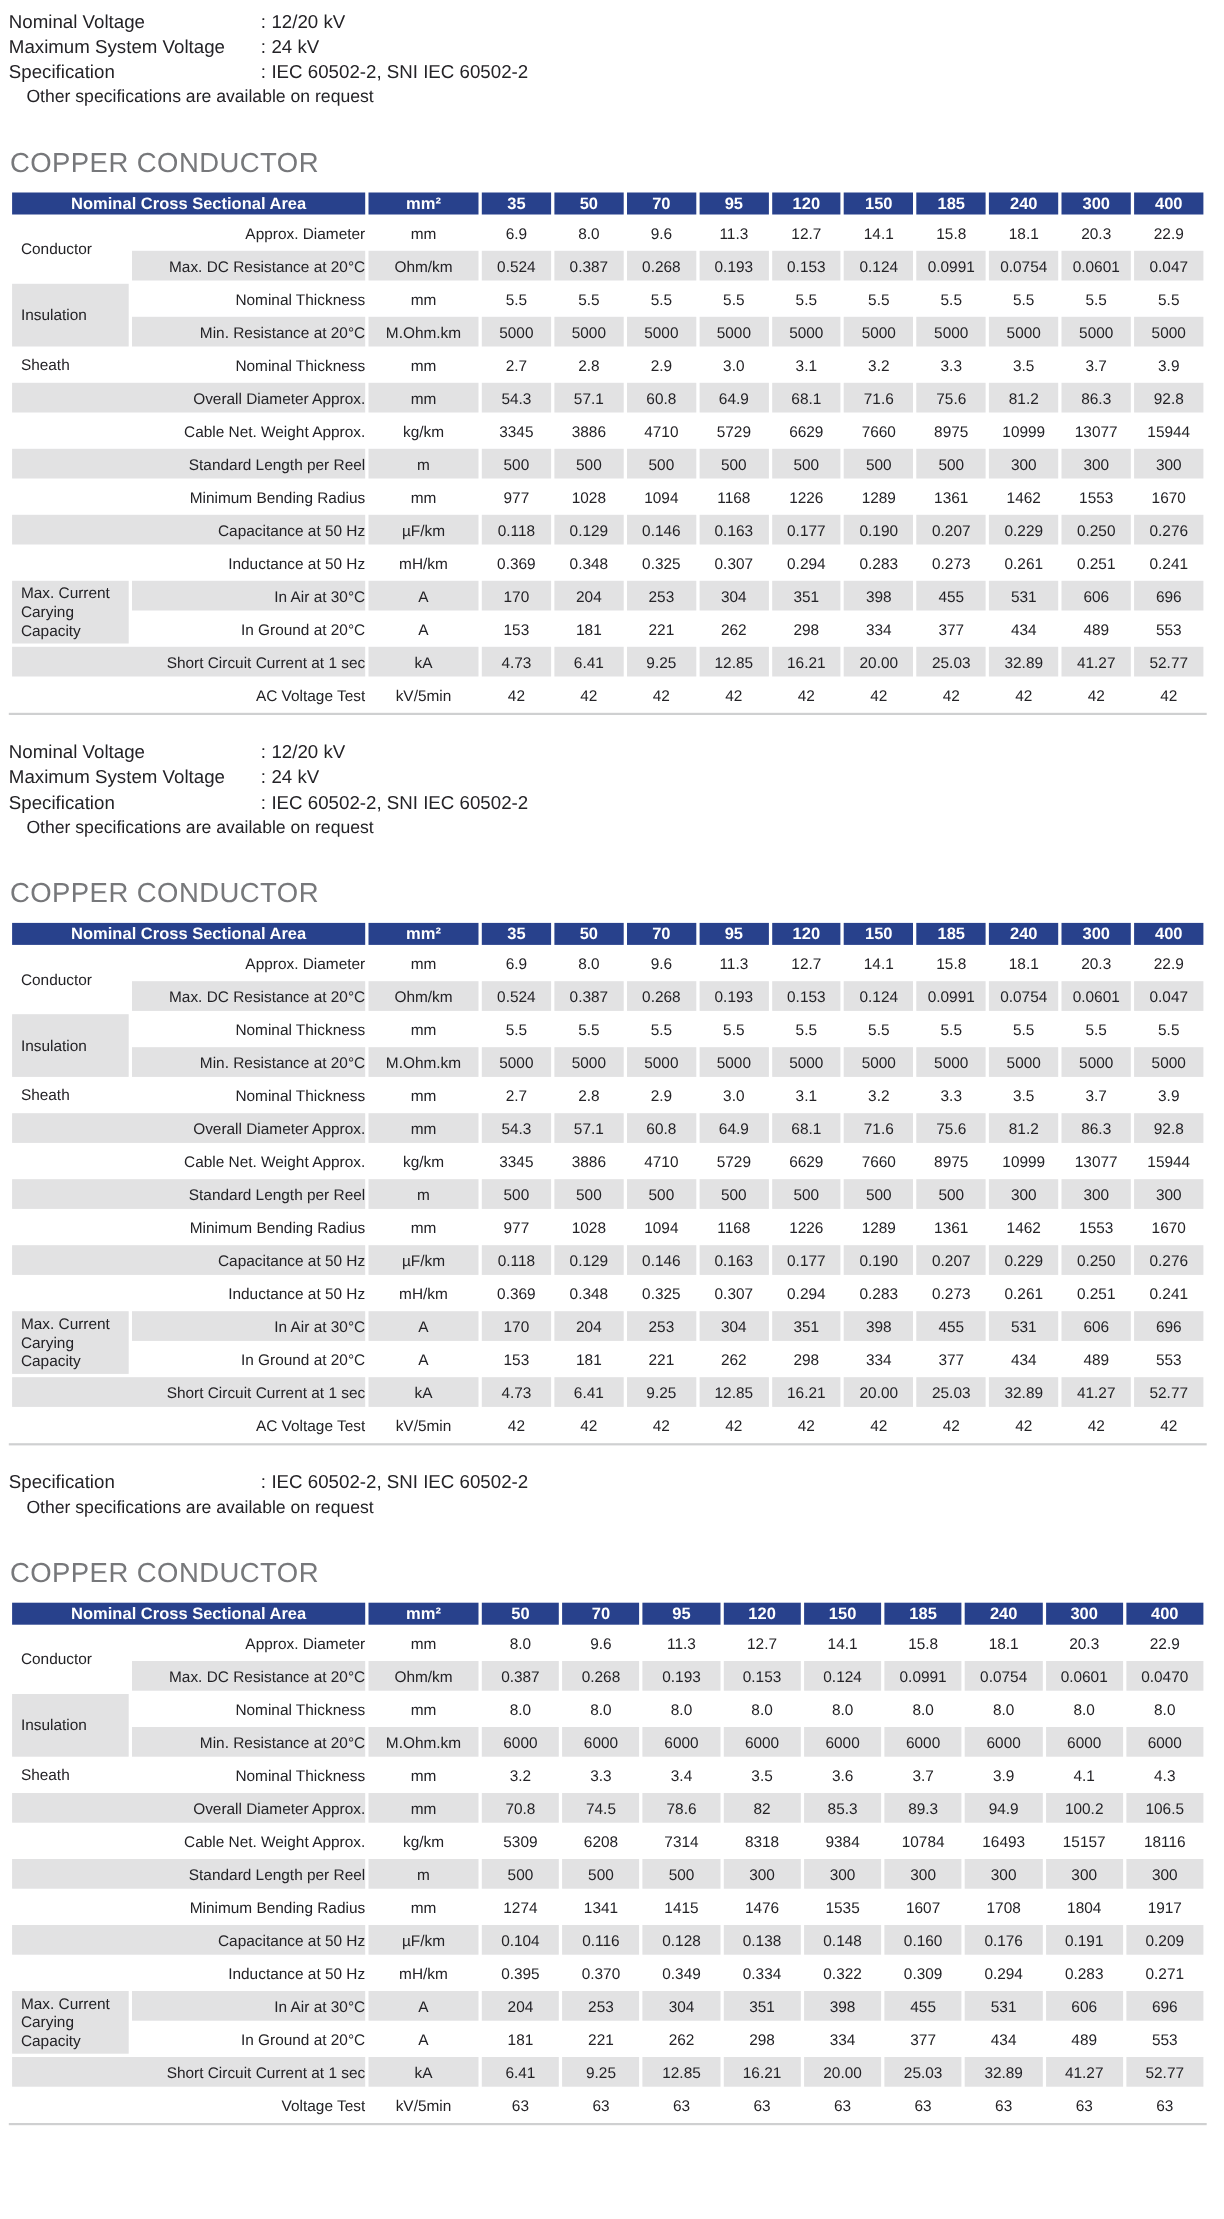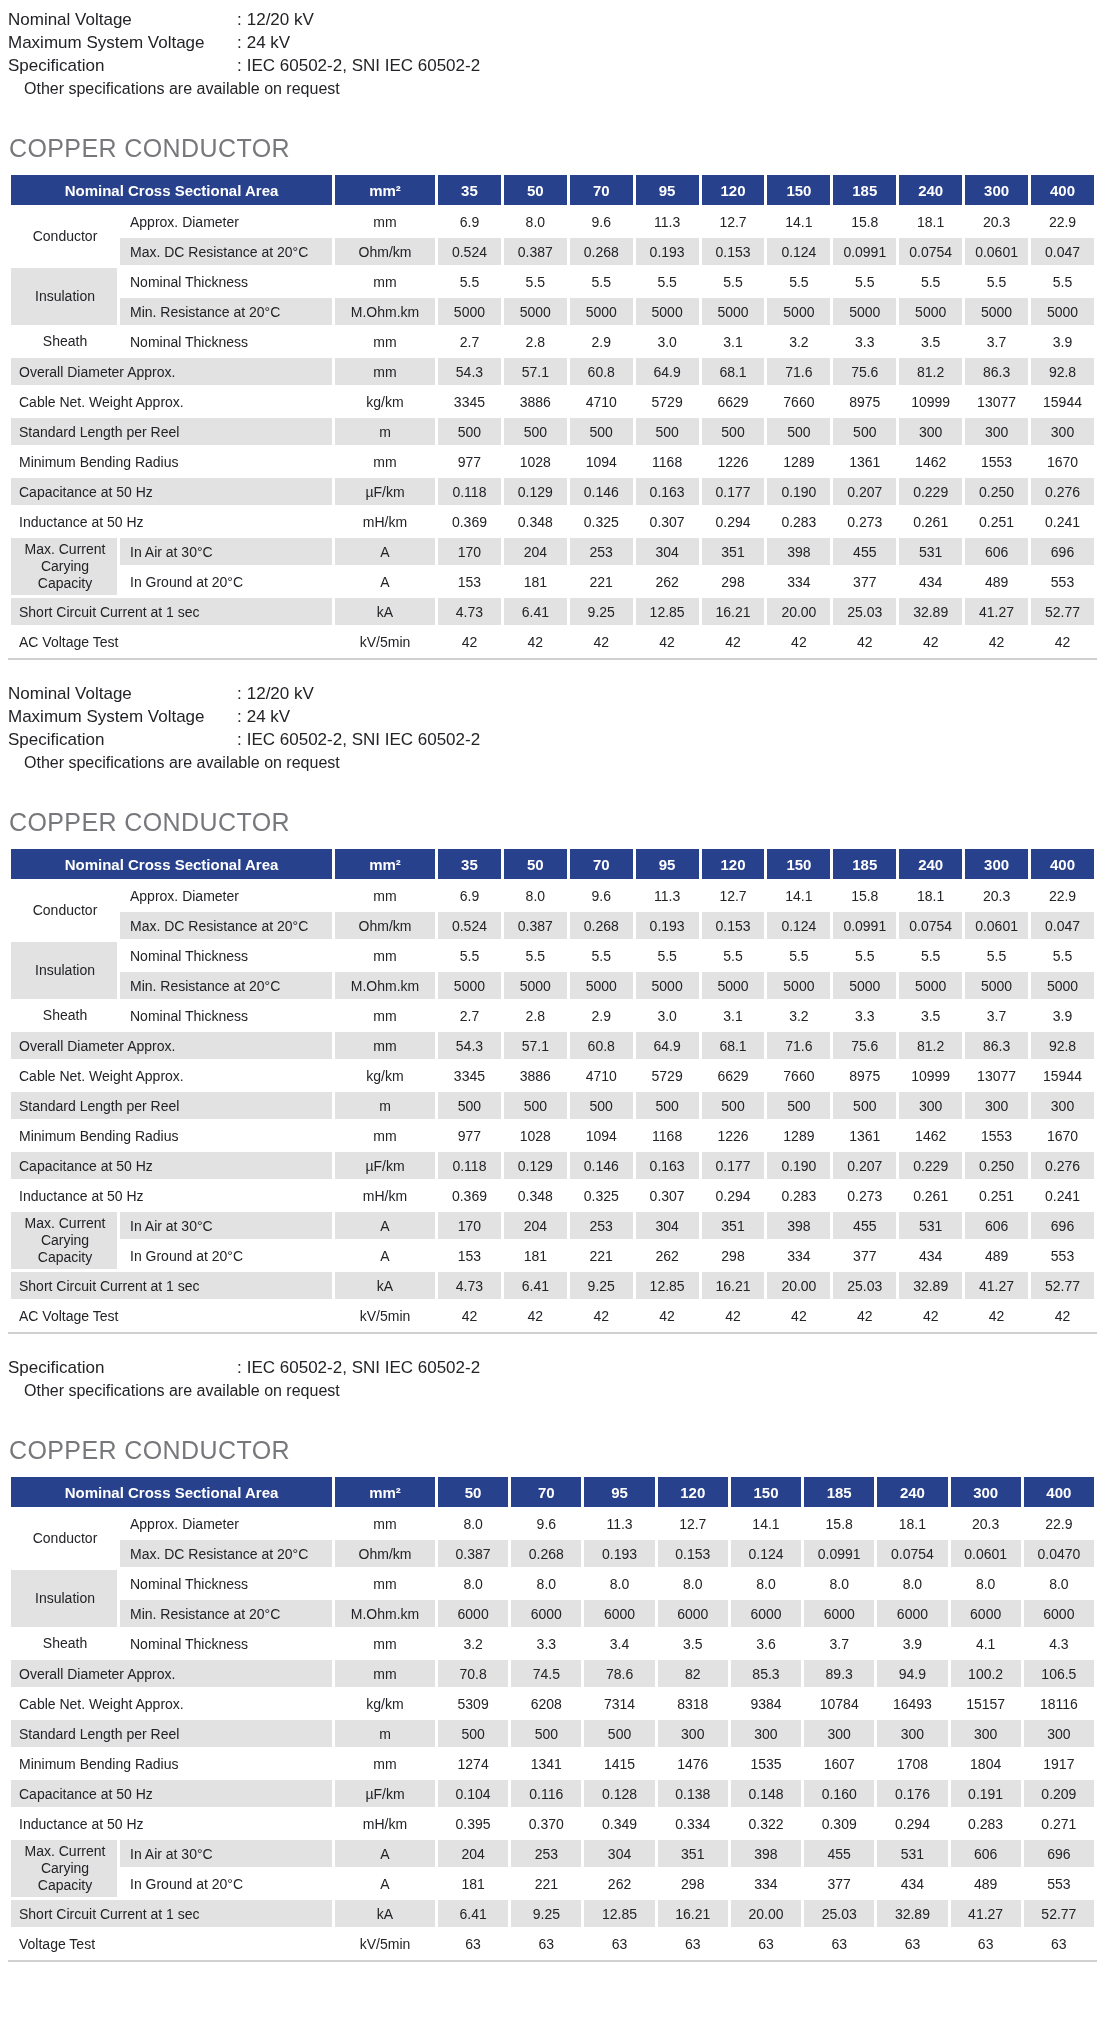--- a/index.html
+++ b/index.html
@@ -46,32 +46,32 @@
     padding:0;
     height:27px;
     vertical-align:middle;
     overflow:hidden;
   }
   table.spec-table thead th{
     background:var(--header-blue);
     color:#ffffff;
     font-weight:700;
     font-size:15px;
-    height:30px;
+    height:20px;
     text-align:center;
   }
   table.spec-table tbody th.group{
     font-weight:400;
-    text-align:center;
+    text-align:left;
     padding-left:8px;
     padding-right:6px;
     line-height:17px;
   }
   table.spec-table tbody td.label{
-    text-align:left;
+    text-align:right;
     padding-left:10px;
   }
   table.spec-table tbody td.label[colspan]{padding-left:8px;}
   table.spec-table tbody td.unit,
   table.spec-table tbody td.val{text-align:center;}
   .shaded{background:var(--row-shade);}
 </style>
 </head>
 <body>
 

